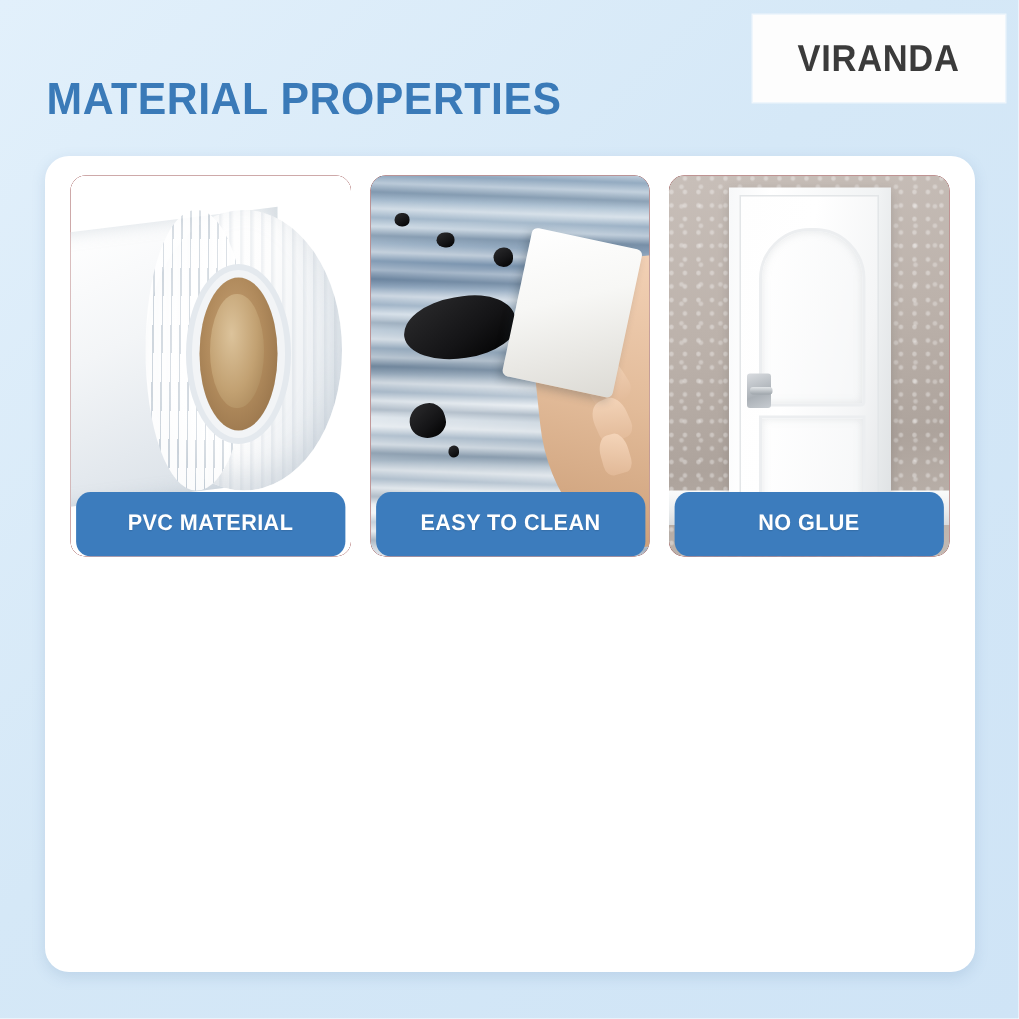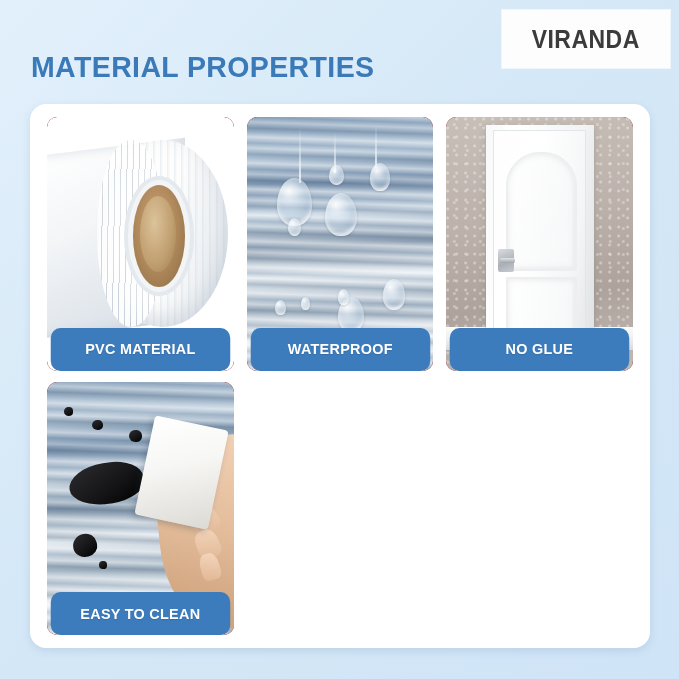--- a/index.html
+++ b/index.html
@@ -410,65 +410,47 @@
           <div class="roll-body"></div>
           <div class="roll-rings"></div>
           <div class="roll-core-outer"></div>
           <div class="roll-core-inner"></div>
         </div>
         <div class="card-label">PVC MATERIAL</div>
       </div>
 
 
 
-      <div class="card">
-        <div class="card-media m4">
-          <div class="trail" style="left:28%;top:4%;height:22%;"></div>
-          <div class="trail" style="left:47%;top:6%;height:16%;"></div>
-          <div class="trail" style="left:69%;top:3%;height:17%;"></div>
-          <div class="drop" style="left:16%;top:24%;width:19%;height:19%;"></div>
-          <div class="drop" style="left:42%;top:30%;width:17%;height:17%;"></div>
-          <div class="drop" style="left:66%;top:18%;width:11%;height:11%;"></div>
-          <div class="drop" style="left:44%;top:19%;width:8%;height:8%;"></div>
-          <div class="drop" style="left:49%;top:71%;width:14%;height:14%;"></div>
-          <div class="drop" style="left:73%;top:64%;width:12%;height:12%;"></div>
-          <div class="drop" style="left:15%;top:72%;width:6%;height:6%;"></div>
-          <div class="drop" style="left:29%;top:71%;width:5%;height:5%;"></div>
-          <div class="drop" style="left:49%;top:68%;width:6%;height:6%;"></div>
-          <div class="drop" style="left:22%;top:40%;width:7%;height:7%;"></div>
-        </div>
-        <div class="card-label">WATERPROOF</div>
-      </div>
-
-      <div class="card">
-        <div class="card-media m6">
-          <div class="baseboard"></div>
-          <div class="door-frame"></div>
-          <div class="door-leaf"></div>
-          <div class="panel-top"></div>
-          <div class="panel-bot"></div>
-          <div class="handle"></div>
-          <div class="handle-bar"></div>
-        </div>
-        <div class="card-label">NO GLUE</div>
-      </div>
 
       <div class="card">
         <div class="card-media m5">
           <div class="stain" style="left:12%;top:32%;width:40%;height:16%;transform:rotate(-9deg);"></div>
           <div class="stain" style="left:14%;top:60%;width:13%;height:9%;transform:rotate(-14deg);"></div>
           <div class="stain" style="left:24%;top:15%;width:6%;height:4%;"></div>
           <div class="stain" style="left:44%;top:19%;width:7%;height:5%;"></div>
           <div class="stain" style="left:9%;top:10%;width:5%;height:3.5%;"></div>
           <div class="stain" style="left:28%;top:71%;width:4%;height:3%;"></div>
           <div class="hand5">
             <div class="hf hf1"></div>
             <div class="hf hf2"></div>
             <div class="hf hf3"></div>
           </div>
           <div class="cloth"></div>
         </div>
         <div class="card-label">EASY TO CLEAN</div>
       </div>
 
+      <div class="card">
+        <div class="card-media m6">
+          <div class="baseboard"></div>
+          <div class="door-frame"></div>
+          <div class="door-leaf"></div>
+          <div class="panel-top"></div>
+          <div class="panel-bot"></div>
+          <div class="handle"></div>
+          <div class="handle-bar"></div>
+        </div>
+        <div class="card-label">NO GLUE</div>
+      </div>
+
     </div>
   </div>
 </div>
 
 </body></html>

